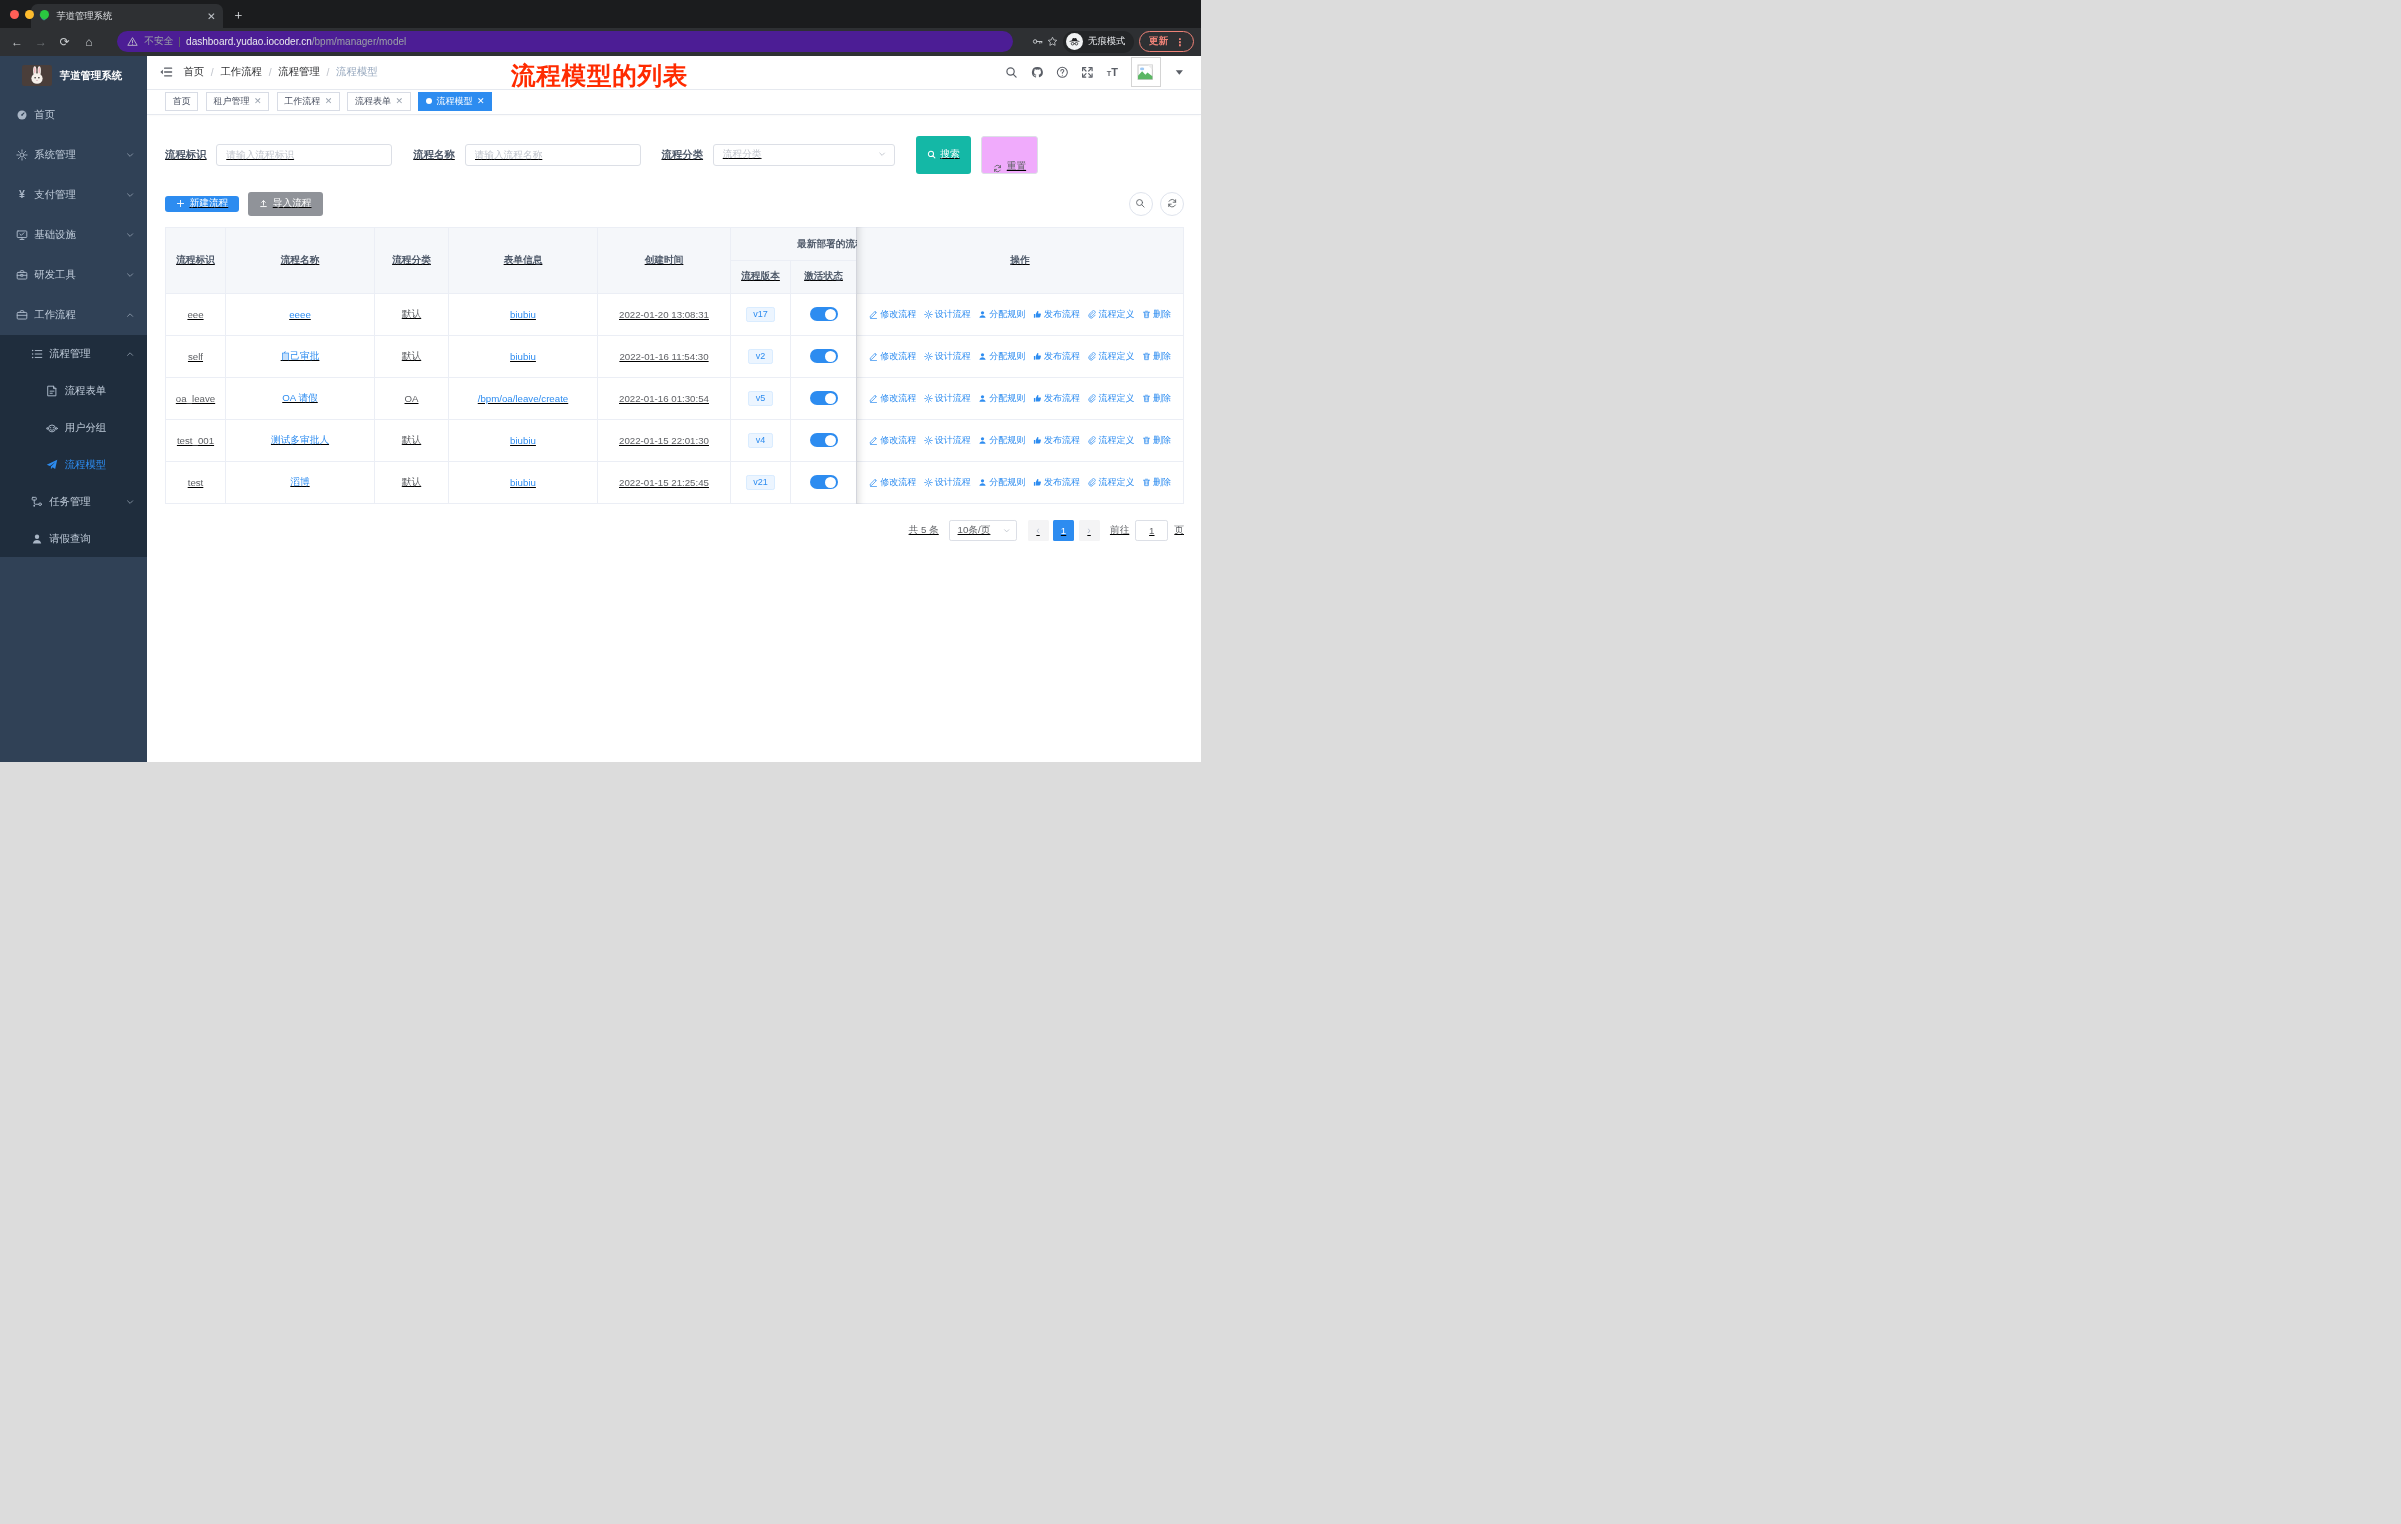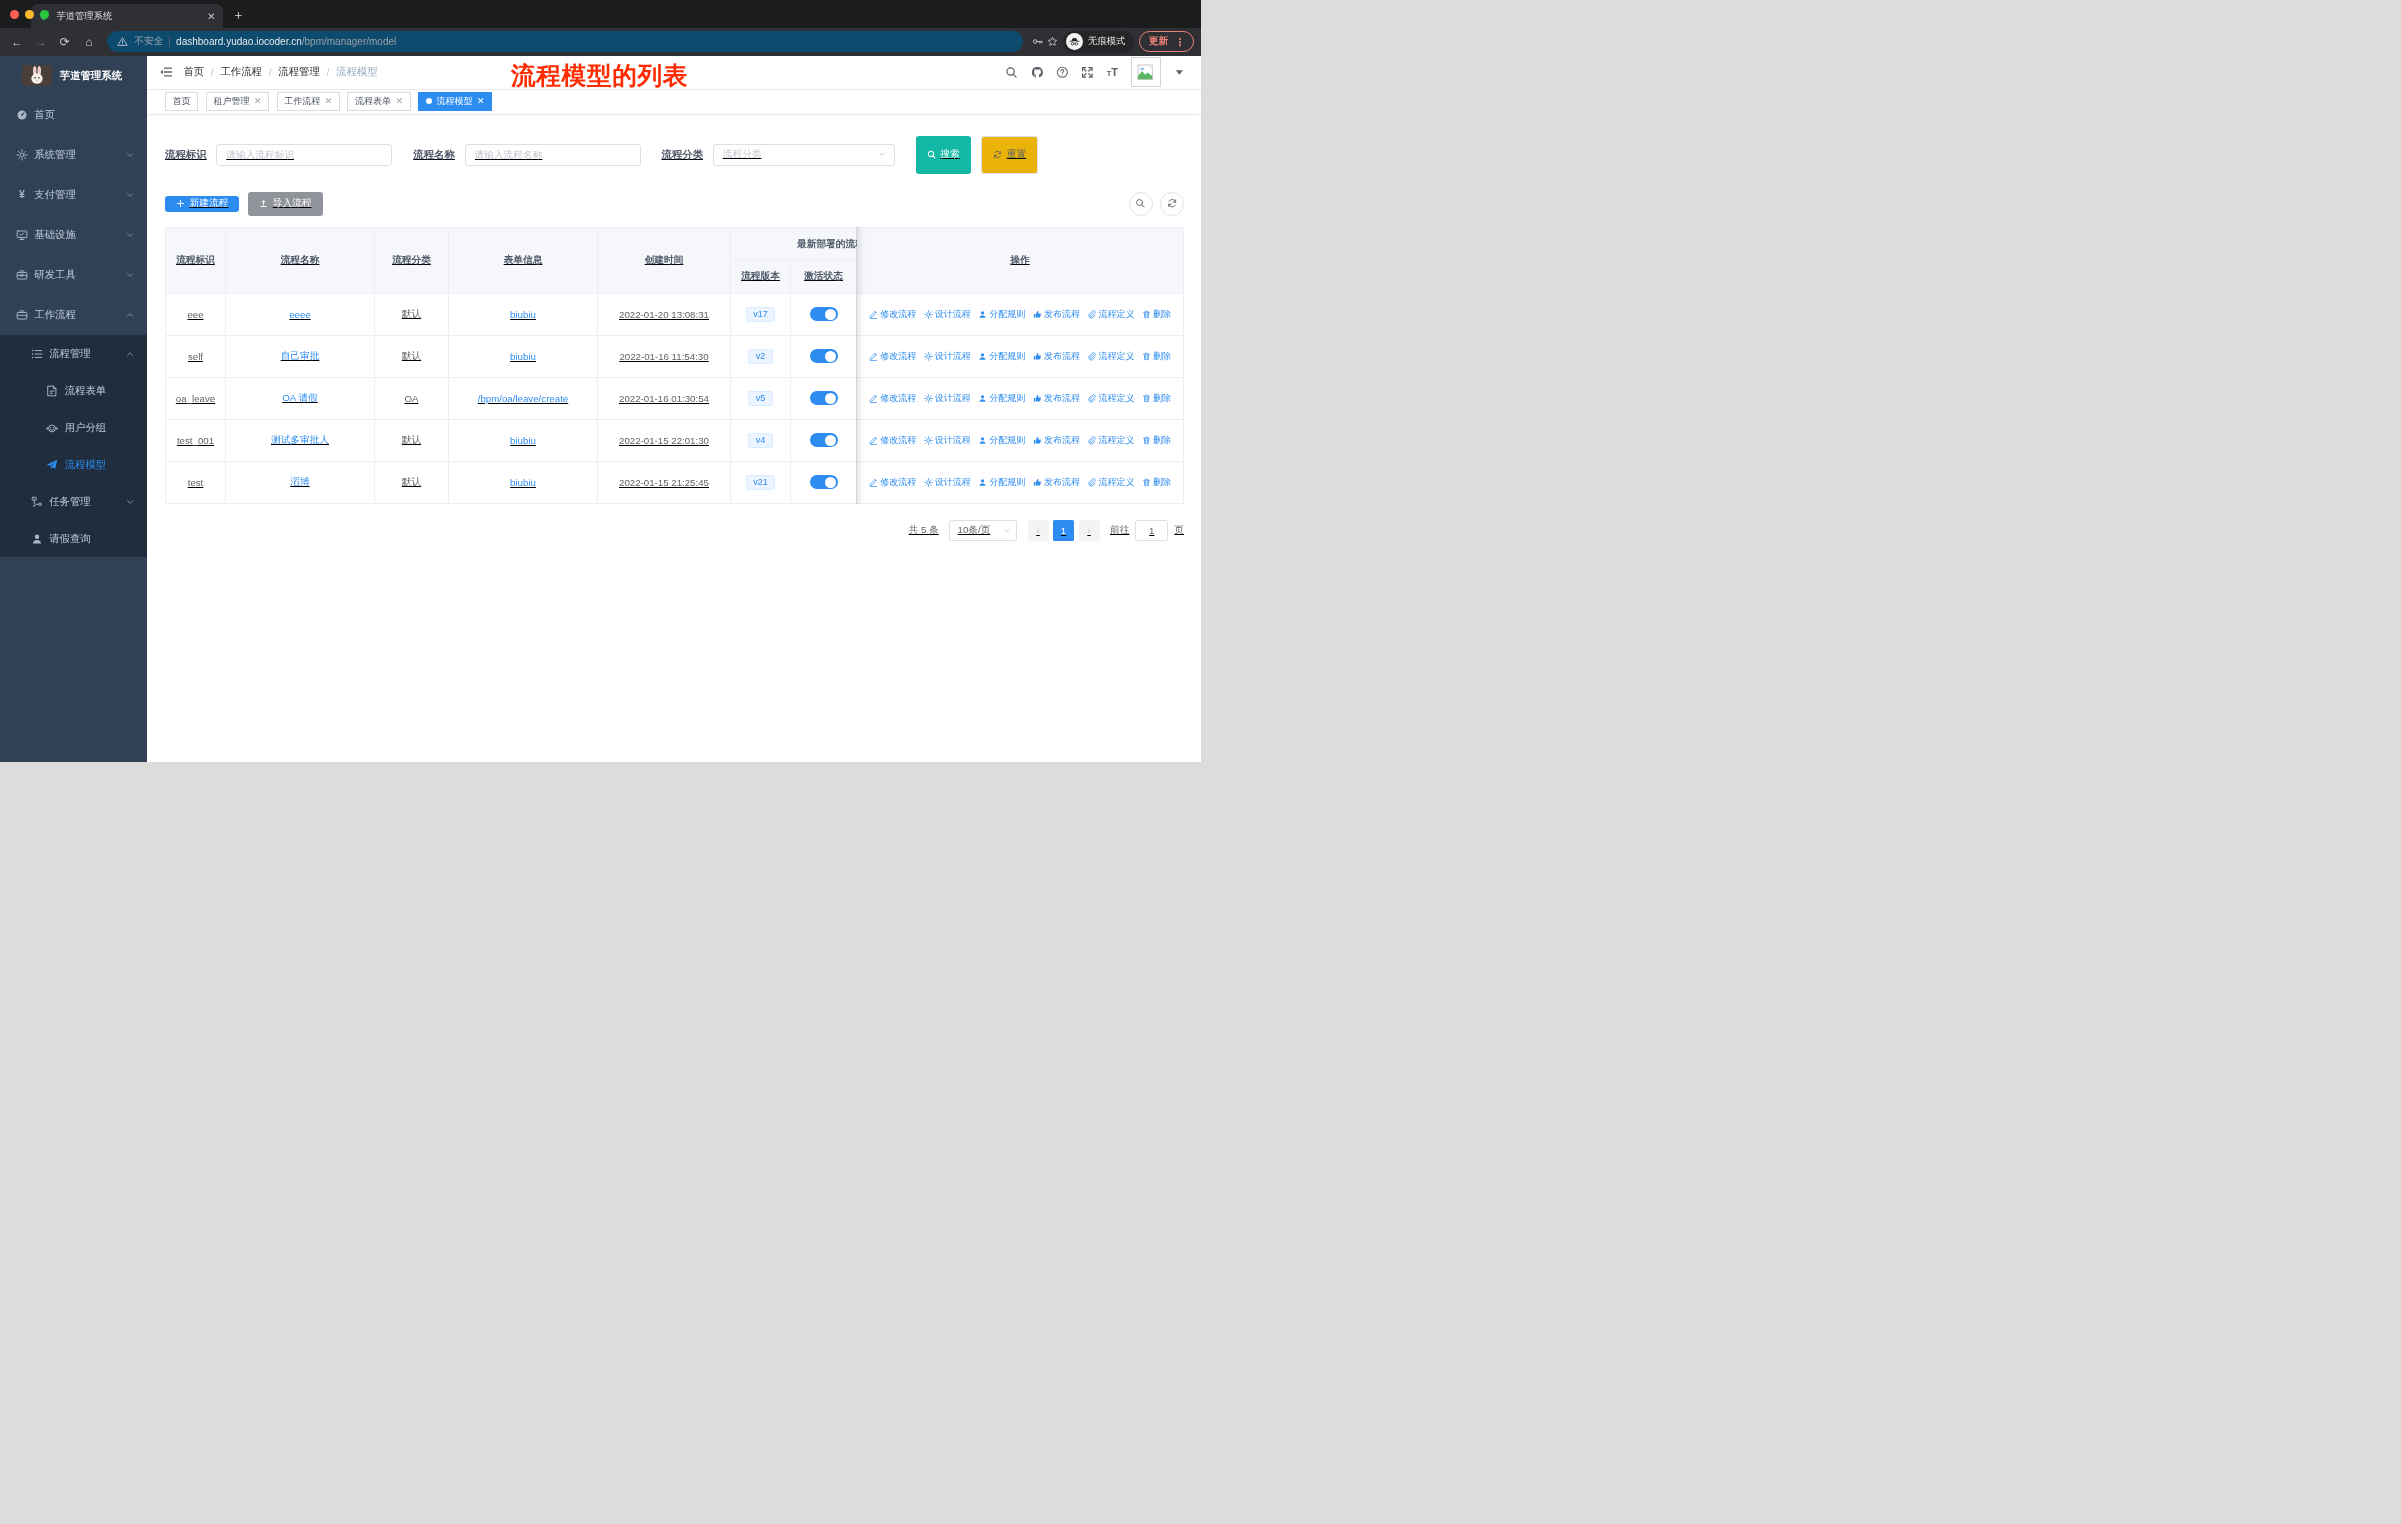--- a/index.html
+++ b/index.html
@@ -18,22 +18,22 @@
   .traffic span{width:9px;height:9px;border-radius:50%;display:block;}
   .t-red{background:#ff5f57;} .t-yellow{background:#febc2e;} .t-green{background:#2ac840;}
   .tab{margin-left:31px;width:192px;height:24px;background:#2e3033;border-radius:6.7px 6.7px 0 0;
        display:flex;align-items:center;padding:0 7.4px;color:#dfe1e4;font-size:9.3px;gap:6px;}
   .tab .ttl{flex:1;white-space:nowrap;overflow:hidden;}
   .tab .close{color:#bdc1c6;font-size:10.4px;cursor:default;}
   .newtab{color:#dfe1e4;font-size:12.7px;margin:0 0 4.5px 9px;}
   .toolbar{height:27.5px;background:#2e3033;display:flex;align-items:center;padding:0 7.4px;gap:4.5px;}
   .navbtn{color:#c7cacd;font-size:12px;width:19.4px;text-align:center;}
   .navbtn.dim{color:#6e7276;}
-  .addressbar{flex:1;height:21px;background:#0c4a6e;border-radius:10.4px;display:flex;align-items:center;
-              padding:0 10.4px;gap:6px;margin:0 4px;color:#9aa0a6;font-size:9.7px;}
+  .addressbar{flex:1;height:21px;background:#4c1d95;border-radius:10.4px;display:flex;align-items:center;
+              padding:0 10.4px;gap:6px;margin:0 14px;color:#9aa0a6;font-size:9.7px;}
   .addressbar .divider{width:0.7px;height:10.4px;background:#5f6368;}
   .addressbar .host{color:#e8eaed;font-size:10px;}
   .addressbar .path{color:#9aa0a6;font-size:10px;}
   .chrome-ic{color:#c7cacd;} .chrome-ic svg{width:11px;height:11px;}
   .incog-chip{height:22px;background:#232527;border-radius:11px;display:flex;align-items:center;gap:5.2px;
               padding:0 9px 0 3px;color:#e8eaed;font-size:9.3px;}
   .incog-circle{width:17px;height:17px;border-radius:50%;background:#f1f3f4;color:#202124;
                 display:flex;align-items:center;justify-content:center;}
   .incog-circle svg{width:11px;height:11px;}
   .update-chip{height:21px;border:1.1px solid #ee8277;border-radius:11px;color:#ee8277;font-size:9.7px;
@@ -92,21 +92,21 @@
   .finput{width:176px;height:22px;border:0.7px solid var(--border);border-radius:3px;padding:0 9px;
           font-size:9.7px;color:#606266;font-family:inherit;outline:none;background:#fff;}
   .finput::placeholder{color:#c0c4cc;}
   .fselect{width:182px;height:22px;border:0.7px solid var(--border);border-radius:3px;padding:0 7.4px 0 9px;
            display:flex;align-items:center;justify-content:space-between;color:#c0c4cc;font-size:9.7px;background:#fff;}
   .fselect .icn{color:#c0c4cc;} .fselect .icn svg{width:8.2px;height:8.2px;}
   .btn{height:38px;border-radius:3px;border:none;display:inline-flex;align-items:center;gap:4.5px;
        font-size:9.7px;padding:0 11px;cursor:pointer;font-family:inherit;}
   .btn .icn svg{width:9px;height:9px;}
   .btn-search{background:var(--teal);color:#fff;}
-  .btn-reset{background:#eab308;border:0.7px solid var(--border);color:#606266;}
+  .btn-reset{background:#f0abfc;border:0.7px solid var(--border);color:#606266;align-items:flex-end;}
   .btn-row{display:flex;align-items:center;margin-top:18px;}
   .btn-create{background:var(--accent);color:#fff;height:16px;}
   .btn-import{background:#909399;color:#fff;height:24px;margin-left:9px;}
   .round-btns{margin-left:auto;display:flex;gap:7.4px;}
   .roundbtn{width:24px;height:24px;border-radius:50%;border:0.7px solid #dfe4ed;background:#fff;color:#5f6368;
             display:flex;align-items:center;justify-content:center;cursor:pointer;}
   .roundbtn svg{width:10.4px;height:10.4px;}
 
   
   .table-wrap{position:relative;margin-top:11px;}

